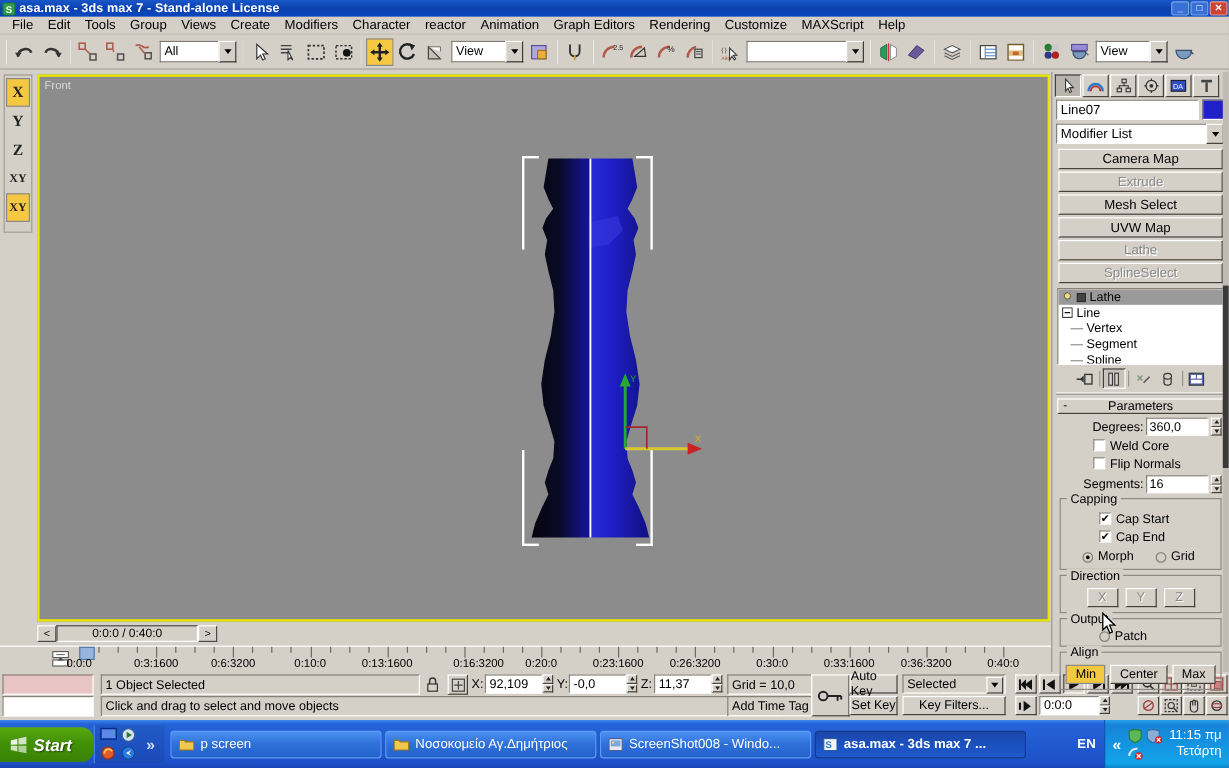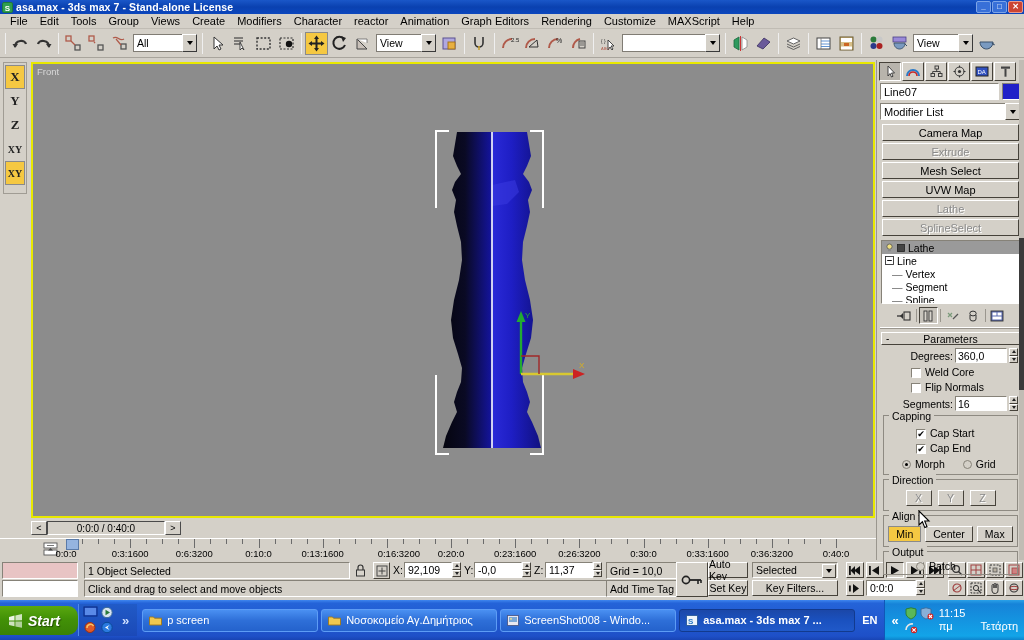--- a/index.html
+++ b/index.html
@@ -165,21 +165,21 @@
     margin:3px 4px 0 4px; height:13px; background:#d4d0c8;
     border:1px solid #fff;border-right-color:#46423a;border-bottom-color:#46423a;
     display:flex;align-items:center; justify-content:center; font-size:10.5px; position:relative;
   }
   .rollhdr .mn{ position:absolute; left:4px; font-size:10px;}
   .grp{ margin:4px 6px 0 6px; border:1px solid #8e8a82; border-top-color:#8e8a82; position:relative; padding:8px 4px 4px 4px;}
   .grp > .lg{ position:absolute; top:-6px; left:5px; background:#d4d0c8; padding:0 3px; font-size:10.5px;}
   .prow{ display:flex; align-items:center; justify-content:flex-end; gap:2px; margin:3px 6px 0 6px; font-size:10.5px;}
   .numfield{ width:52px;height:15px; background:#fff; border:1px solid #868278;border-right-color:#fff;border-bottom-color:#fff;
     font-size:10.5px; padding-left:2px; display:flex;align-items:center;}
-  .chkrow{ display:flex; align-items:flex-end; gap:4px; margin:3px 0 0 34px; font-size:10.5px;}
+  .chkrow{ display:flex; align-items:flex-start; gap:4px; margin:3px 0 0 34px; font-size:10.5px;}
   .chk{ width:10px;height:10px; background:#fff; border:1px solid #868278;border-right-color:#fff;border-bottom-color:#fff;
     display:flex;align-items:center;justify-content:center; font-size:9px; color:#000; line-height:9px;}
   .radrow{ display:flex; align-items:center; gap:4px; font-size:10.5px;}
   .rad{ width:9px;height:9px;border-radius:50%; background:#d4d0c8; border:1px solid #868278;
     display:flex;align-items:center;justify-content:center;}
   .rad i{ width:3px;height:3px;border-radius:50%;background:#000; display:block;}
   .dirbtns{ display:flex; justify-content:center; gap:6px; margin-top:2px;}
   .dbtn{ width:26px;height:16px; background:#d4d0c8; border:1px solid #fff;border-right-color:#46423a;border-bottom-color:#46423a;
     font-size:10.5px; display:flex;align-items:center;justify-content:center; color:#8a8a8a; text-shadow:1px 1px 0 #fff;}
   .alignbtns{ display:flex; justify-content:center; gap:4px; margin-top:2px;}
@@ -215,21 +215,21 @@
   .taskitem.active{
     background:linear-gradient(180deg,#1b47a8 0%,#1a51bf 50%,#2059c9 100%);
     border:1px solid #123a8e; font-weight:bold;
   }
   .tray{
     height:40px; display:flex; align-items:center; gap:5px; padding:0 6px;
     background:linear-gradient(180deg,#2aa1e8 0%,#1683d8 10%,#12a4e8 90%,#0d83cc 100%);
     border-left:1px solid #1057b8; color:#fff; font-size:11px;
   }
   .langbox{ color:#fff; font-size:11px; padding:0 7px; font-weight:bold;}
-  .clockbox{ display:flex; flex-direction:row; align-items:flex-end; line-height:13px; font-size:11px;}
+  .clockbox{ display:flex; flex-direction:column; align-items:flex-end; line-height:13px; font-size:11px;}
   svg{ display:block; }
 </style>
 </head>
 <body>
 
 <div id="app">
 
   <div class="titlebar">
     <div class="tb-ico">S</div>
     <div class="tb-text">asa.max - 3ds max 7  - Stand-alone License</div>
@@ -1020,34 +1020,34 @@
 
     <div class="grp">
       <span class="lg">Direction</span>
       <div class="dirbtns">
         <div class="dbtn">X</div>
         <div class="dbtn">Y</div>
         <div class="dbtn">Z</div>
       </div>
     </div>
 
+    <div class="grp" style="padding-bottom:2px;">
+      <span class="lg">Output</span>
+      <div class="radrow" style="margin-left:28px;">
+        <span class="rad"></span>
+        <span>Patch</span>
+      </div>
+    </div>
+
     <div class="grp">
       <span class="lg">Align</span>
       <div class="alignbtns">
         <div class="abtn2 hot">Min</div>
         <div class="abtn2">Center</div>
         <div class="abtn2">Max</div>
-      </div>
-    </div>
-
-    <div class="grp" style="padding-bottom:2px;">
-      <span class="lg">Output</span>
-      <div class="radrow" style="margin-left:28px;">
-        <span class="rad"></span>
-        <span>Patch</span>
       </div>
     </div>
 
     <div class="cpscroll">
       <div class="thumb"></div>
     </div>
   </div>
 
   <div style="position:absolute; left:918px; top:510px; z-index:50; pointer-events:none;">
     <svg width="14" height="20" viewBox="0 0 14 20">

